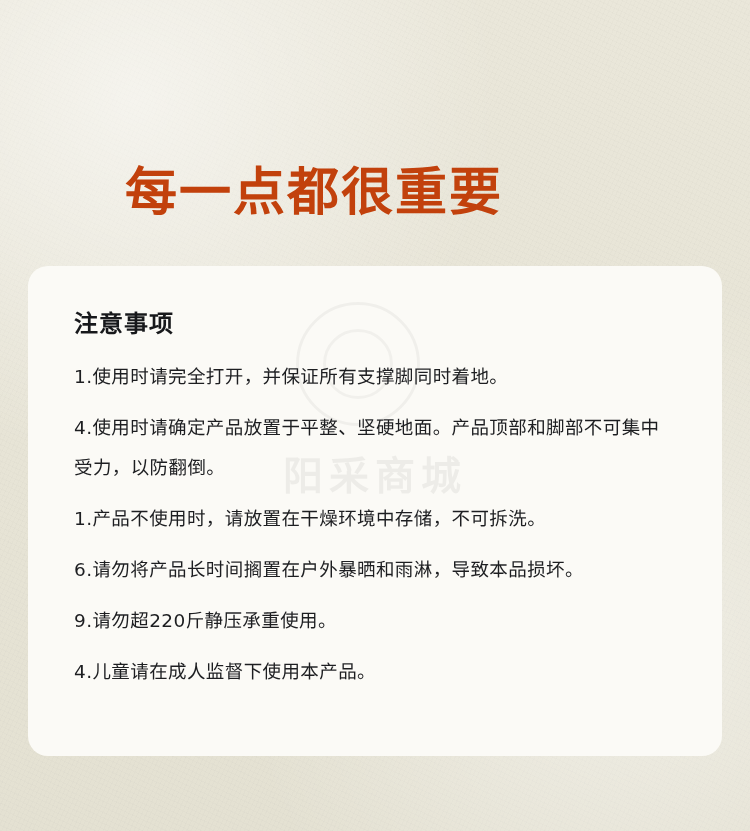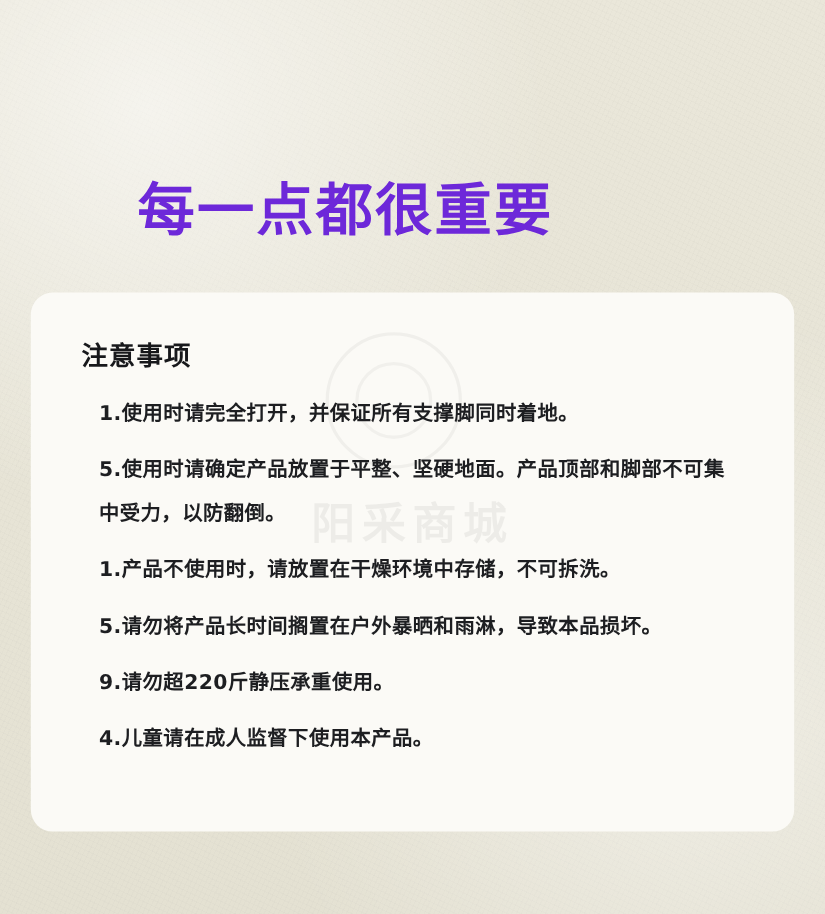--- a/index.html
+++ b/index.html
@@ -36,21 +36,21 @@
 
   .headline {
     position: absolute;
     left: 0;
     top: 126px;
     width: 628px;
     text-align: center;
     font-size: 52px;
     line-height: 62px;
     font-weight: 700;
-    color: #6d28d9;
+    color: #c2410c;
     letter-spacing: 2px;
     font-family: "DejaVu Sans", "Liberation Sans", sans-serif;
   }
 
   .card {
     position: absolute;
     left: 28px;
     top: 266px;
     width: 694px;
     height: 490px;
@@ -104,23 +104,22 @@
     font-size: 24px;
     font-weight: 700;
     color: #17181b;
     letter-spacing: 1px;
     margin: 0 0 18px 2px;
     font-family: "DejaVu Sans", "Liberation Sans", sans-serif;
   }
 
   .notes {
     list-style: none;
-    margin: 16px;
+    margin: 0;
     padding: 0;
-    font-weight: bold;
   }
   .notes li {
     font-size: 18.5px;
     line-height: 40px;
     color: #1d1e21;
     margin-bottom: 11px;
     letter-spacing: 0.4px;
     text-indent: 0;
     padding-left: 2px;
     font-family: "DejaVu Sans", "Liberation Sans", sans-serif;
@@ -139,21 +138,21 @@
   <h1 class="headline">每一点都很重要</h1>
 
   <div class="card">
     <div class="watermark-ring"></div>
     <div class="watermark-text">阳采商城</div>
 
     <div class="card-inner">
       <h2 class="card-title">注意事项</h2>
       <ul class="notes">
         <li>1.使用时请完全打开，并保证所有支撑脚同时着地。</li>
-        <li class="wrap">5.使用时请确定产品放置于平整、坚硬地面。产品顶部和脚部不可集中受力，以防翻倒。</li>
+        <li class="wrap">4.使用时请确定产品放置于平整、坚硬地面。产品顶部和脚部不可集中受力，以防翻倒。</li>
         <li>1.产品不使用时，请放置在干燥环境中存储，不可拆洗。</li>
-        <li>5.请勿将产品长时间搁置在户外暴晒和雨淋，导致本品损坏。</li>
+        <li>6.请勿将产品长时间搁置在户外暴晒和雨淋，导致本品损坏。</li>
         <li>9.请勿超220斤静压承重使用。</li>
         <li>4.儿童请在成人监督下使用本产品。</li>
       </ul>
     </div>
   </div>
 </div>
 
 </body></html>

